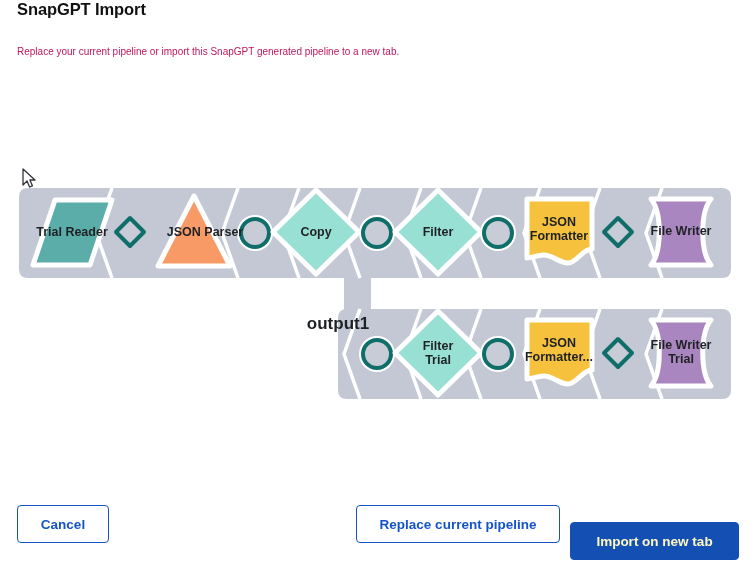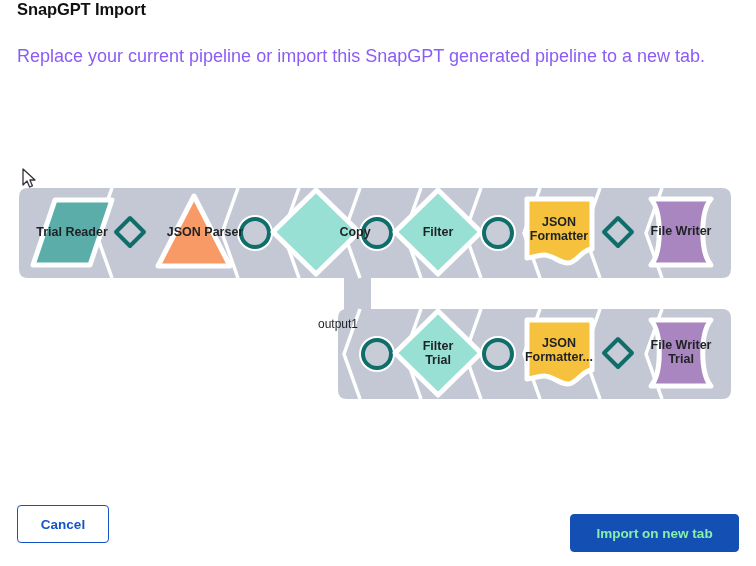--- a/index.html
+++ b/index.html
@@ -25,23 +25,23 @@
     top: 0px;
     font-size: 16.5px;
     font-weight: bold;
     letter-spacing: -0.1px;
     color: #111111;
   }
   .page-subtitle {
     position: absolute;
     left: 17px;
     top: 46px;
-    font-size: 18px;
+    font-size: 10px;
     font-weight: normal;
-    color: #8b5cf6;
+    color: #be185d;
   }
 
   
   .canvas {
     position: absolute;
     left: 0;
     top: 0;
     width: 756px;
     height: 500px;
     pointer-events: none;
@@ -57,22 +57,22 @@
     color: #1f2224;
     text-align: center;
     line-height: 14px;
     white-space: pre-line;
     transform: translate(-50%, -50%);
     pointer-events: auto;
   }
   .edge-label {
     position: absolute;
     font-family: "Liberation Sans", sans-serif;
-    font-size: 12px;
-    font-weight: normal;
+    font-size: 17px;
+    font-weight: bold;
     color: #1f2224;
     transform: translate(-50%, -50%);
   }
 
   
   .cursor {
     position: absolute;
     left: 22px;
     top: 168px;
     width: 16px;
@@ -112,25 +112,25 @@
   .btn-replace {
     left: 356px;
     top: 5px;
     width: 204px;
     background: #ffffff;
     border: 1.5px solid #1454c7;
     color: #1454c7;
   }
   .btn-import {
     left: 570px;
-    top: 14px;
+    top: 22px;
     width: 169px;
     background: #1450b4;
     border: 1.5px solid #1450b4;
-    color: #86efac;
+    color: #fef9c3;
   }
 </style>
 </head>
 <body>
 
 <div class="page-title">SnapGPT Import</div>
 
 <div class="page-subtitle">Replace your current pipeline or import this SnapGPT generated pipeline to a new tab.</div>
 
 <div class="canvas">
@@ -289,21 +289,21 @@
                C662,333 662,373 651,386
                L711,386
                C700,373 700,333 711,320
                Z" fill="#a986bf" stroke="#ffffff" stroke-width="5" stroke-linejoin="round"></path>
     </g>
   </svg>
 </div>
 
 <div class="node-label" style="left:72px;  top:232px;">Trial Reader</div>
 <div class="node-label" style="left:194px; top:232px;margin-left:11px;">JSON Parser</div>
-<div class="node-label" style="left:316px; top:232px;margin-left:39px;">Copy</div>
+<div class="node-label" style="left:316px; top:232px;">Copy</div>
 <div class="node-label" style="left:438px; top:232px;">Filter</div>
 <div class="node-label" style="left:559px; top:229px;">JSON
 Formatter</div>
 <div class="node-label" style="left:681px; top:231px;">File Writer</div>
 
 <div class="node-label" style="left:438px; top:353px;">Filter
 Trial</div>
 <div class="node-label" style="left:559px; top:350px;">JSON
 Formatter...</div>
 <div class="node-label" style="left:681px; top:352px;">File Writer
@@ -313,15 +313,16 @@
 
 <div class="cursor">
   <svg width="16" height="22" viewBox="0 0 16 22" xmlns="http://www.w3.org/2000/svg">
     <path d="M1,1 L1,17 L5,13 L7.6,19 L10.4,17.8 L7.9,12 L13,12 Z" fill="#ffffff" stroke="#33323a" stroke-width="1.3" stroke-linejoin="round"></path>
   </svg>
 </div>
 
 <div class="footer">
   <div class="btn btn-cancel">Cancel</div>
 
+  <div class="btn btn-replace">Replace current pipeline</div>
 
   <div class="btn btn-import">Import on new tab</div>
 </div>
 
 </body></html>

